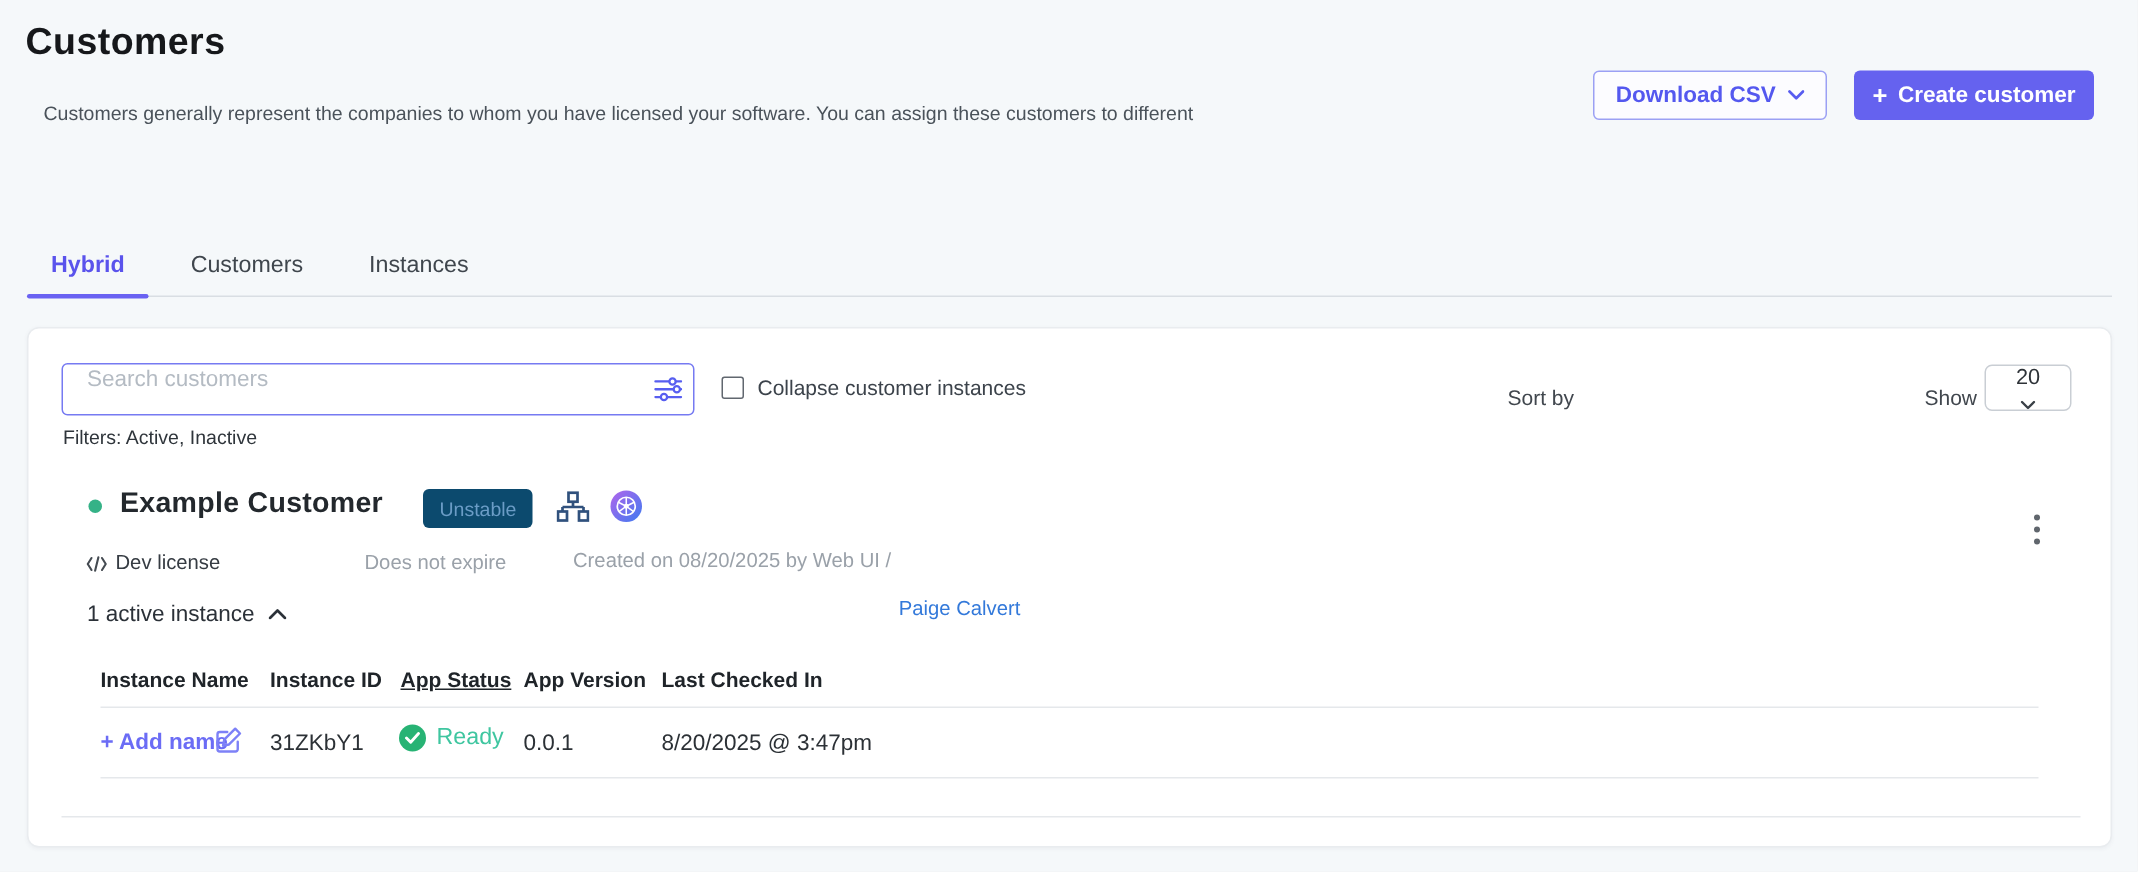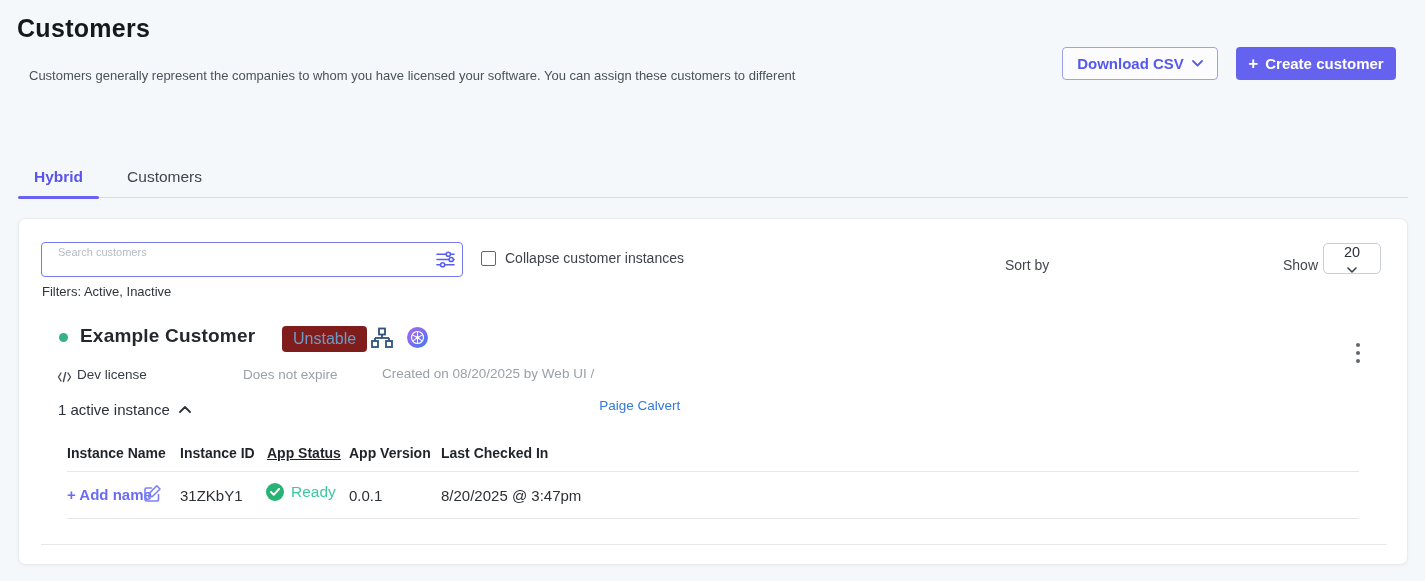--- a/index.html
+++ b/index.html
@@ -34,21 +34,21 @@
   
   .card {
     position:absolute; left:18px; top:218px; width:1390px; height:347px;
     background:#ffffff; border:1px solid #e9ecef; border-radius:8px;
     box-shadow:0 1px 3px rgba(60,70,80,.06);
   }
   .card > * { position:absolute; }
   .search-input {
     left:22px; top:23px; width:422px; height:35px;
     border:1px solid #767af2; border-radius:4px;
-    padding:0 38px 15px 16px; font-size:11px; color:#333a41;
+    padding:0 38px 15px 16px; font-size:15px; color:#333a41;
     font-family:"Liberation Sans", sans-serif; outline:none; background:#fff;
   }
   .search-input::placeholder { color:#b4bbc3; }
   .filter-icon { left:417px; top:32px; width:19px; height:17px; cursor:pointer; }
   .filters-note { left:23px; top:65px; font-size:13px; color:#2f353b; }
   .collapse-wrap { left:462px; top:31px; display:flex; align-items:center; gap:9px; cursor:pointer; }
   .collapse-wrap input { appearance:none; width:15px; height:15px; border:1.5px solid #61676f; border-radius:2px; background:#fff; margin:0; cursor:pointer; }
   .collapse-label { font-size:14px; color:#3c434b; }
   .ctl-label { font-size:14px; color:#41474e; }
   .sort-label { left:986px; top:38px; }
@@ -56,21 +56,21 @@
   .select-box {
     height:31px; border:1px solid #c9ced4; border-radius:5px; background:#fff;
     display:flex; align-items:center; justify-content:space-between;
     padding:0 11px; font-size:14.5px; color:#2d3237; cursor:pointer;
   }
   .sort-select { left:1040px; top:24px; width:210px; }
   .show-select { left:1304px; top:24px; width:58px;flex-direction:column; }
   
   .cust-dot  { left:40px; top:114px; width:9px; height:9px; border-radius:50%; background:#35b287; }
   .cust-name { left:61px; top:106px; font-size:19px; font-weight:700; color:#23282d; letter-spacing:.2px; }
-  .badge { left:263px; top:107px; height:26px; padding:0 11px; background:#7f1d1d; color:#6b9cc6; font-size:16px; border-radius:4px; display:flex; align-items:center; }
+  .badge { left:263px; top:107px; height:26px; padding:0 11px; background:#0c4a6e; color:#6b9cc6; font-size:13px; border-radius:4px; display:flex; align-items:center; }
   .icon-sitemap { left:352px; top:108px; width:22px; height:22px; }
   .icon-k8s { left:388px; top:108px; width:21px; height:21px; border-radius:50%; background:linear-gradient(135deg,#b265ec 0%,#3e7bf0 100%); display:flex; align-items:center; justify-content:center; }
   .kebab { left:1330px; top:122px; width:18px; height:24px; display:flex; flex-direction:column; align-items:center; justify-content:space-between; cursor:pointer; padding:2px 0; }
   .kebab i { width:4px; height:4px; border-radius:50%; background:#60666d; }
   .lic-icon { left:38px; top:150px; width:15px; height:12px; }
   .lic-type { left:58px; top:148px; font-size:13.5px; color:#363c43; }
   .lic-exp  { left:224px; top:148px; font-size:13.5px; color:#9aa1a9; }
   .lic-created { left:363px; top:147px; font-size:13.5px; color:#9aa1a9; display:flex; gap:5px; }
   .lic-created .created-by { color:#3379da; cursor:pointer;margin-top:32px; }
   .instances-toggle { left:39px; top:182px; font-size:15px; color:#2b3138; display:flex; align-items:center; gap:9px; cursor:pointer; }
@@ -107,20 +107,21 @@
     </span>
   </div>
   <div class="btn-create">
     <span class="plus">+</span>
     <span>Create customer</span>
   </div>
 
   <div class="tabs">
     <div class="tab active">Hybrid</div>
     <div class="tab">Customers</div>
+    <div class="tab">Instances</div>
   </div>
 
   <div class="card">
 
     <input class="search-input" type="text" placeholder="Search customers" style="">
     <span class="filter-icon">
       <svg width="19" height="17" viewBox="0 0 20 17">
         <g stroke="#575ef0" stroke-width="1.6" stroke-linecap="round" fill="#fff">
           <line x1="1" y1="3" x2="19" y2="3"></line>
             <circle cx="13" cy="3" r="2.2"></circle>

